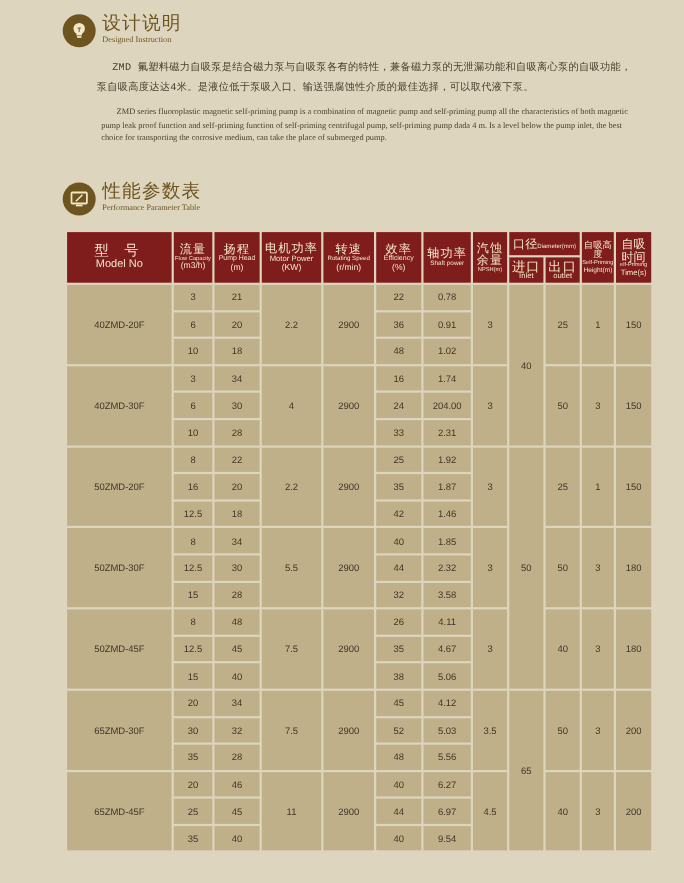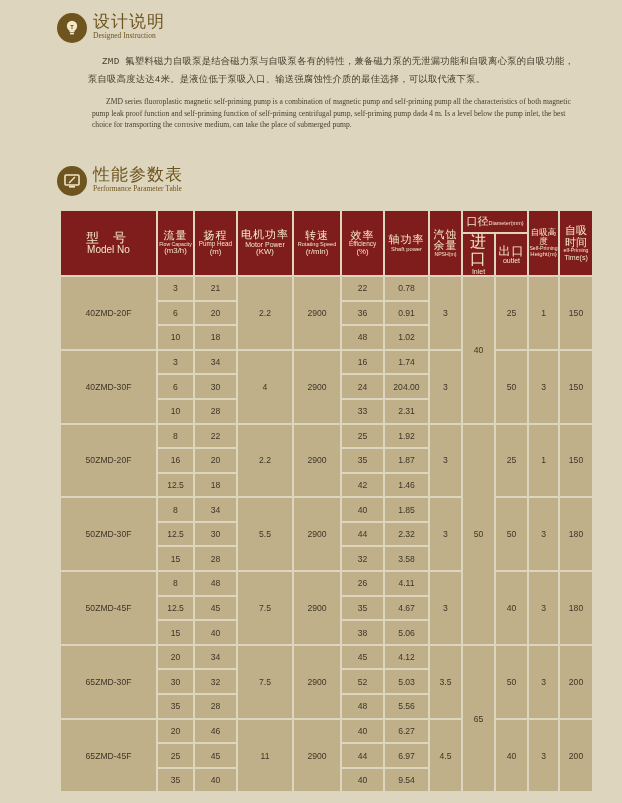--- a/index.html
+++ b/index.html
@@ -122,21 +122,21 @@
         <span class="h-en-s" style="font-size:6px">Height(m)</span>
       </th>
       <th rowspan="2">
         <span class="h-cn" style="font-size:11px;letter-spacing:0">自吸时间</span>
         <span class="h-en-s">elf-Priming</span>
         <span class="h-en">Time(s)</span>
       </th>
     </tr>
     <tr style="height:23px;">
       <th>
-        <span class="h-cn" style="font-size:16px">进口</span>
+        <span class="h-cn" style="font-size:12px">进口</span>
         <span class="h-en">Inlet</span>
       </th>
       <th>
         <span class="h-cn" style="font-size:12px">出口</span>
         <span class="h-en">outlet</span>
       </th>
     </tr>
   </thead>
   <tbody>
 

